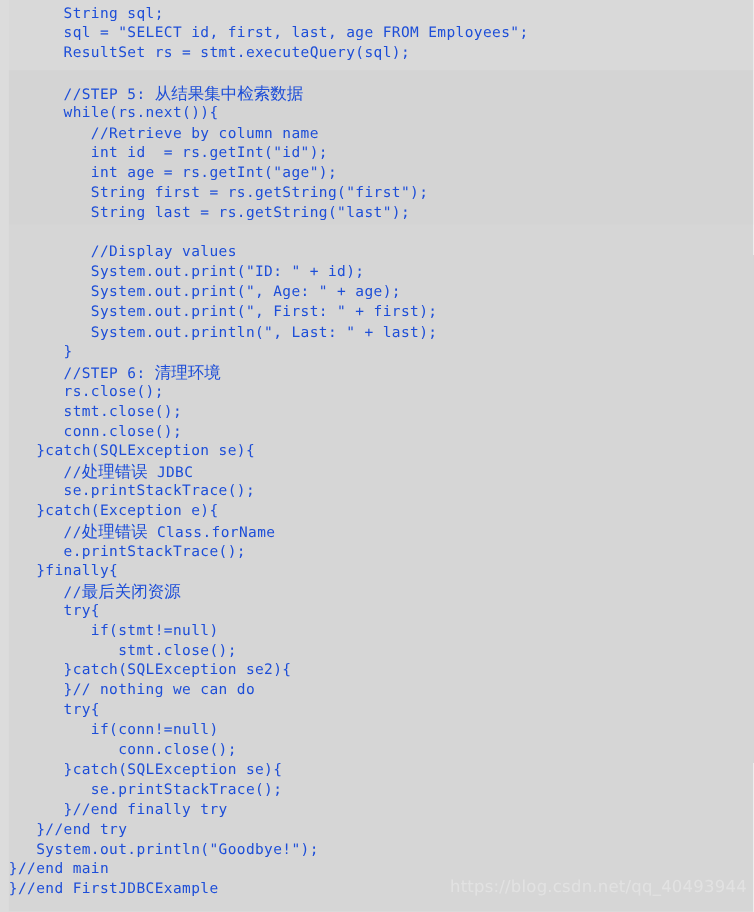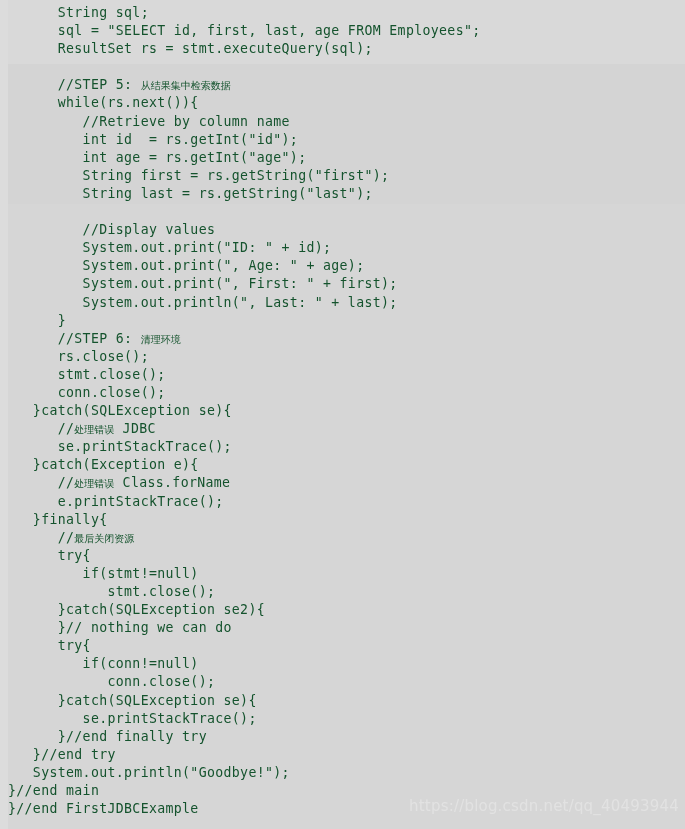--- a/index.html
+++ b/index.html
@@ -38,34 +38,34 @@
   #code-block {
     position: absolute;
     left: 0;
     top: 0;
     width: 685px;
     padding: 4px 0 0 0;
     margin: 0;
     font-family: "DejaVu Sans Mono", "Liberation Mono", monospace;
     font-size: 13.2px;
     line-height: 18.1px;
-    color: #14532d;
+    color: #1d4ed8;
     white-space: pre;
     letter-spacing: 0.35px;
     -webkit-font-smoothing: none;
   }
   .code-line {
     display: block;
     height: 18.1px;
     white-space: pre;
     padding-left: 8px;
   }
   .cjk {
     font-family: "DejaVu Sans", "Liberation Sans", sans-serif;
-    font-size: 10px;
+    font-size: 15px;
     letter-spacing: 0;
   }
   #watermark {
     position: absolute;
     right: 6px;
     bottom: 14px;
     font-family: "DejaVu Sans", "Liberation Sans", sans-serif;
     font-size: 15px;
     color: #e2e2e2;
     letter-spacing: 0.2px;

